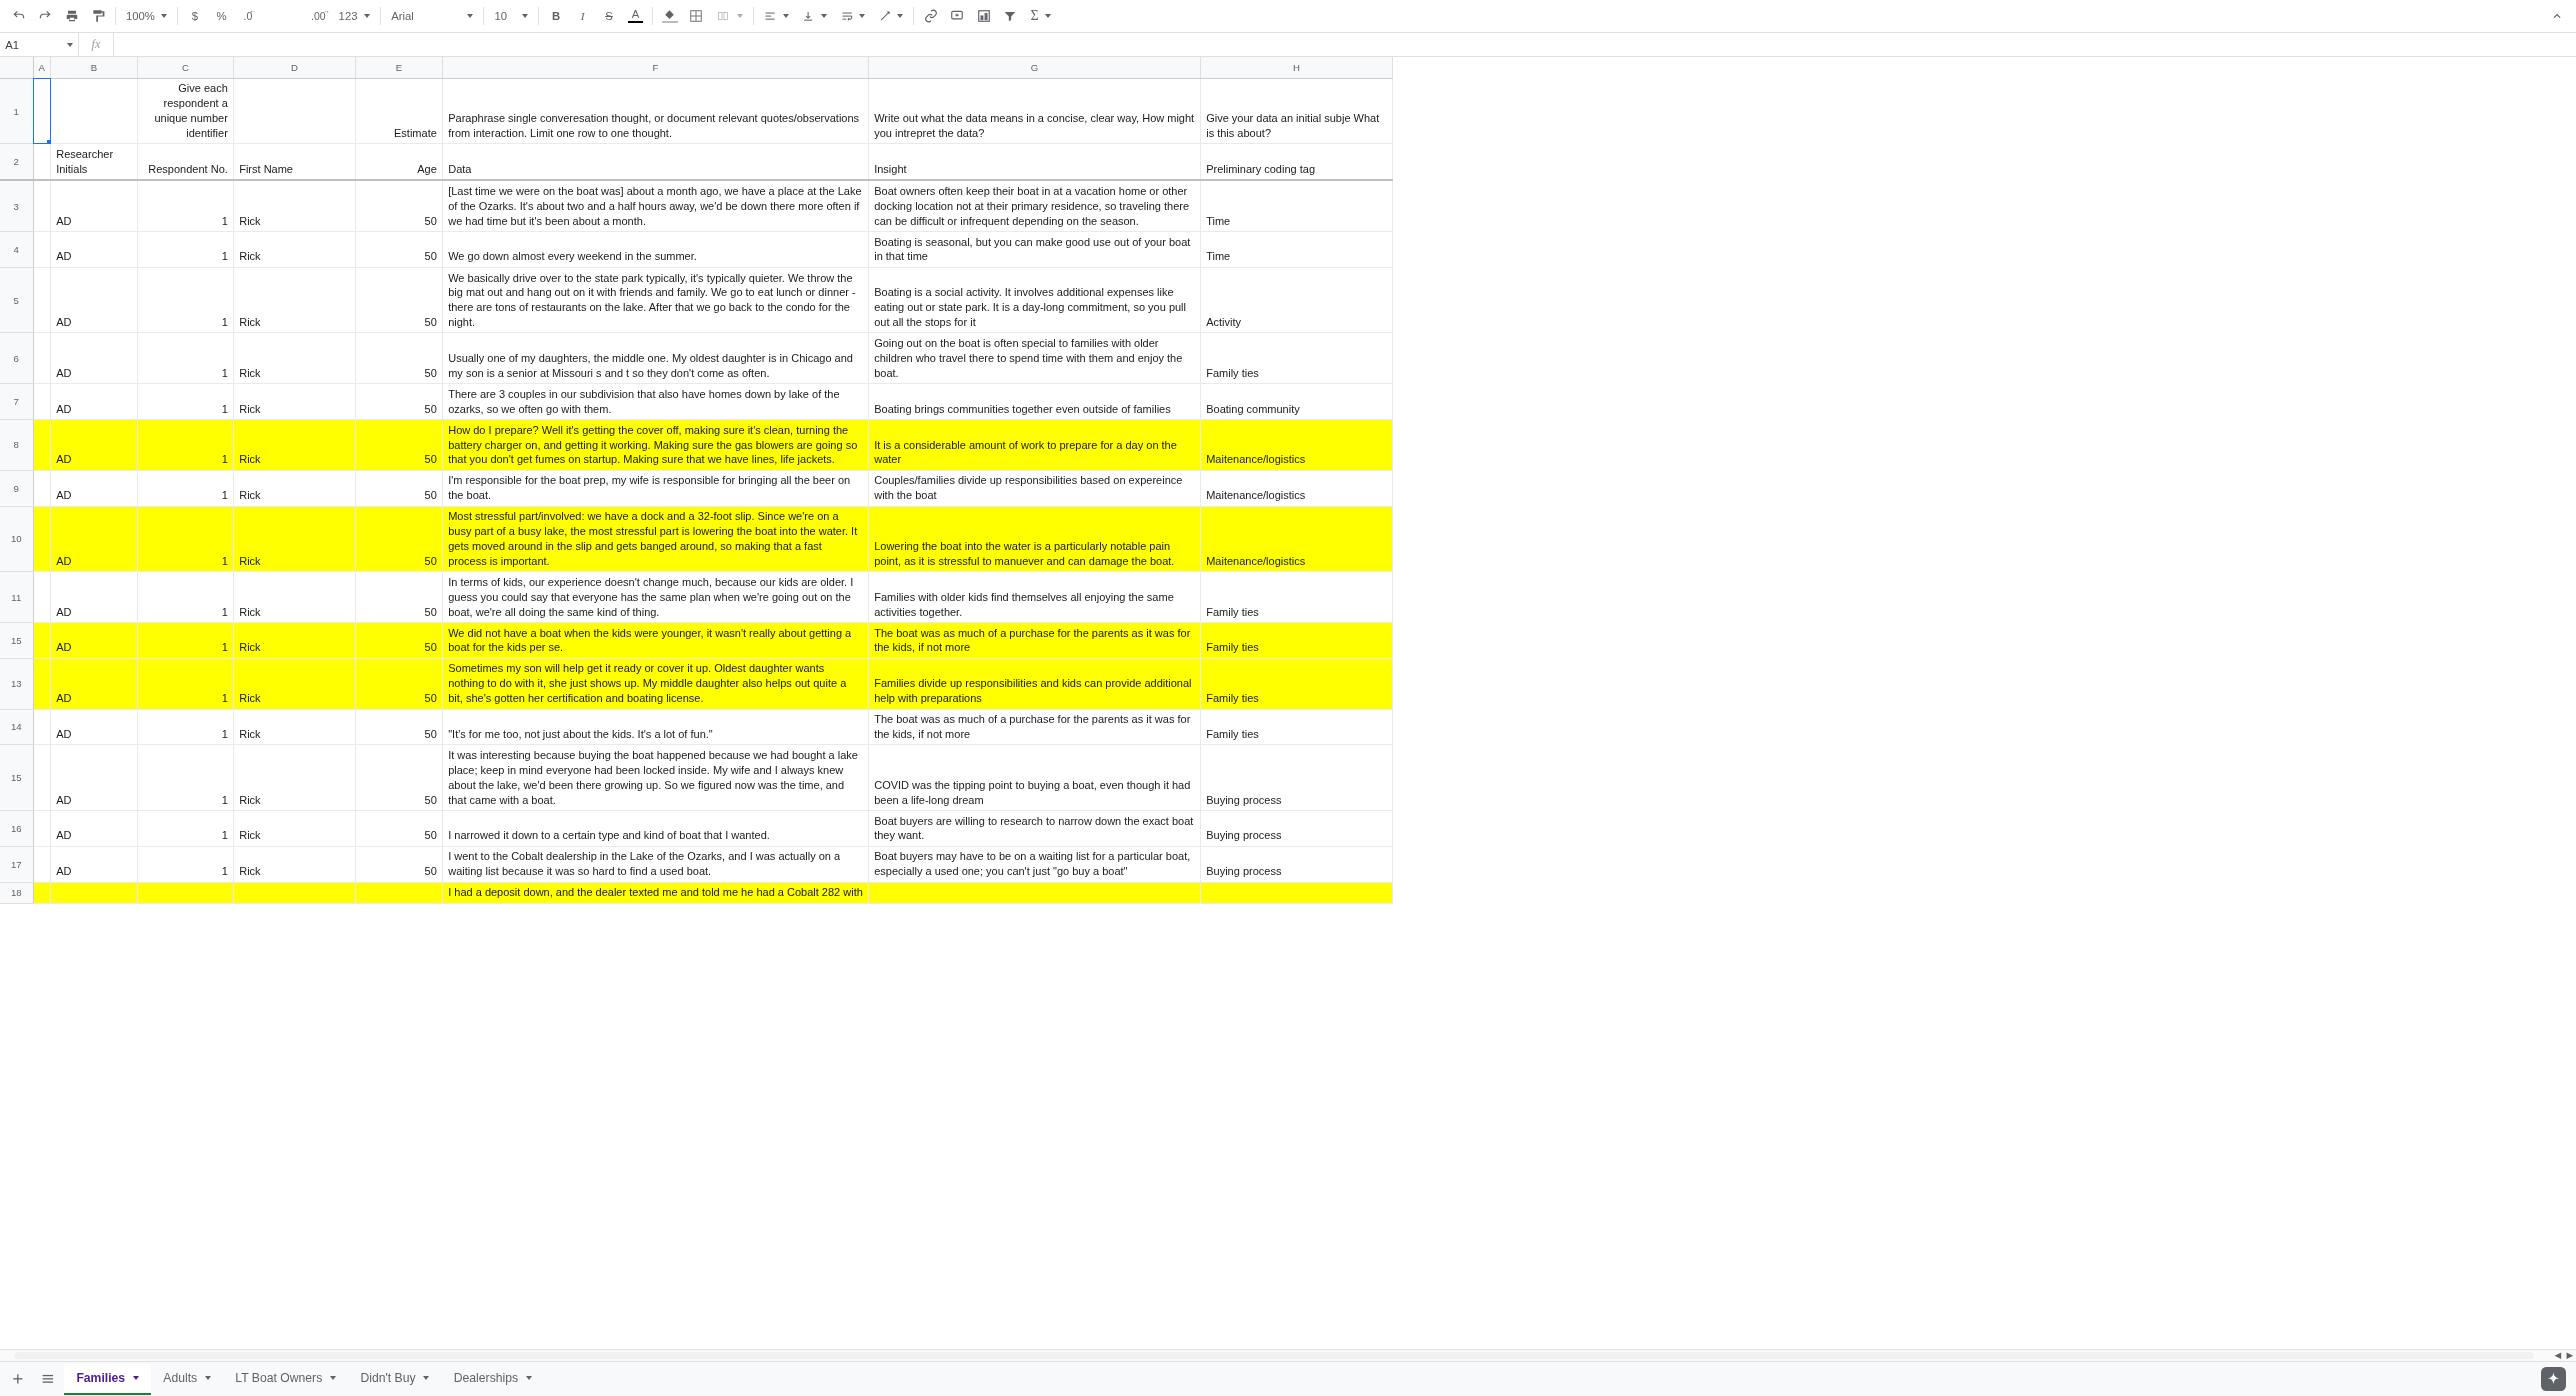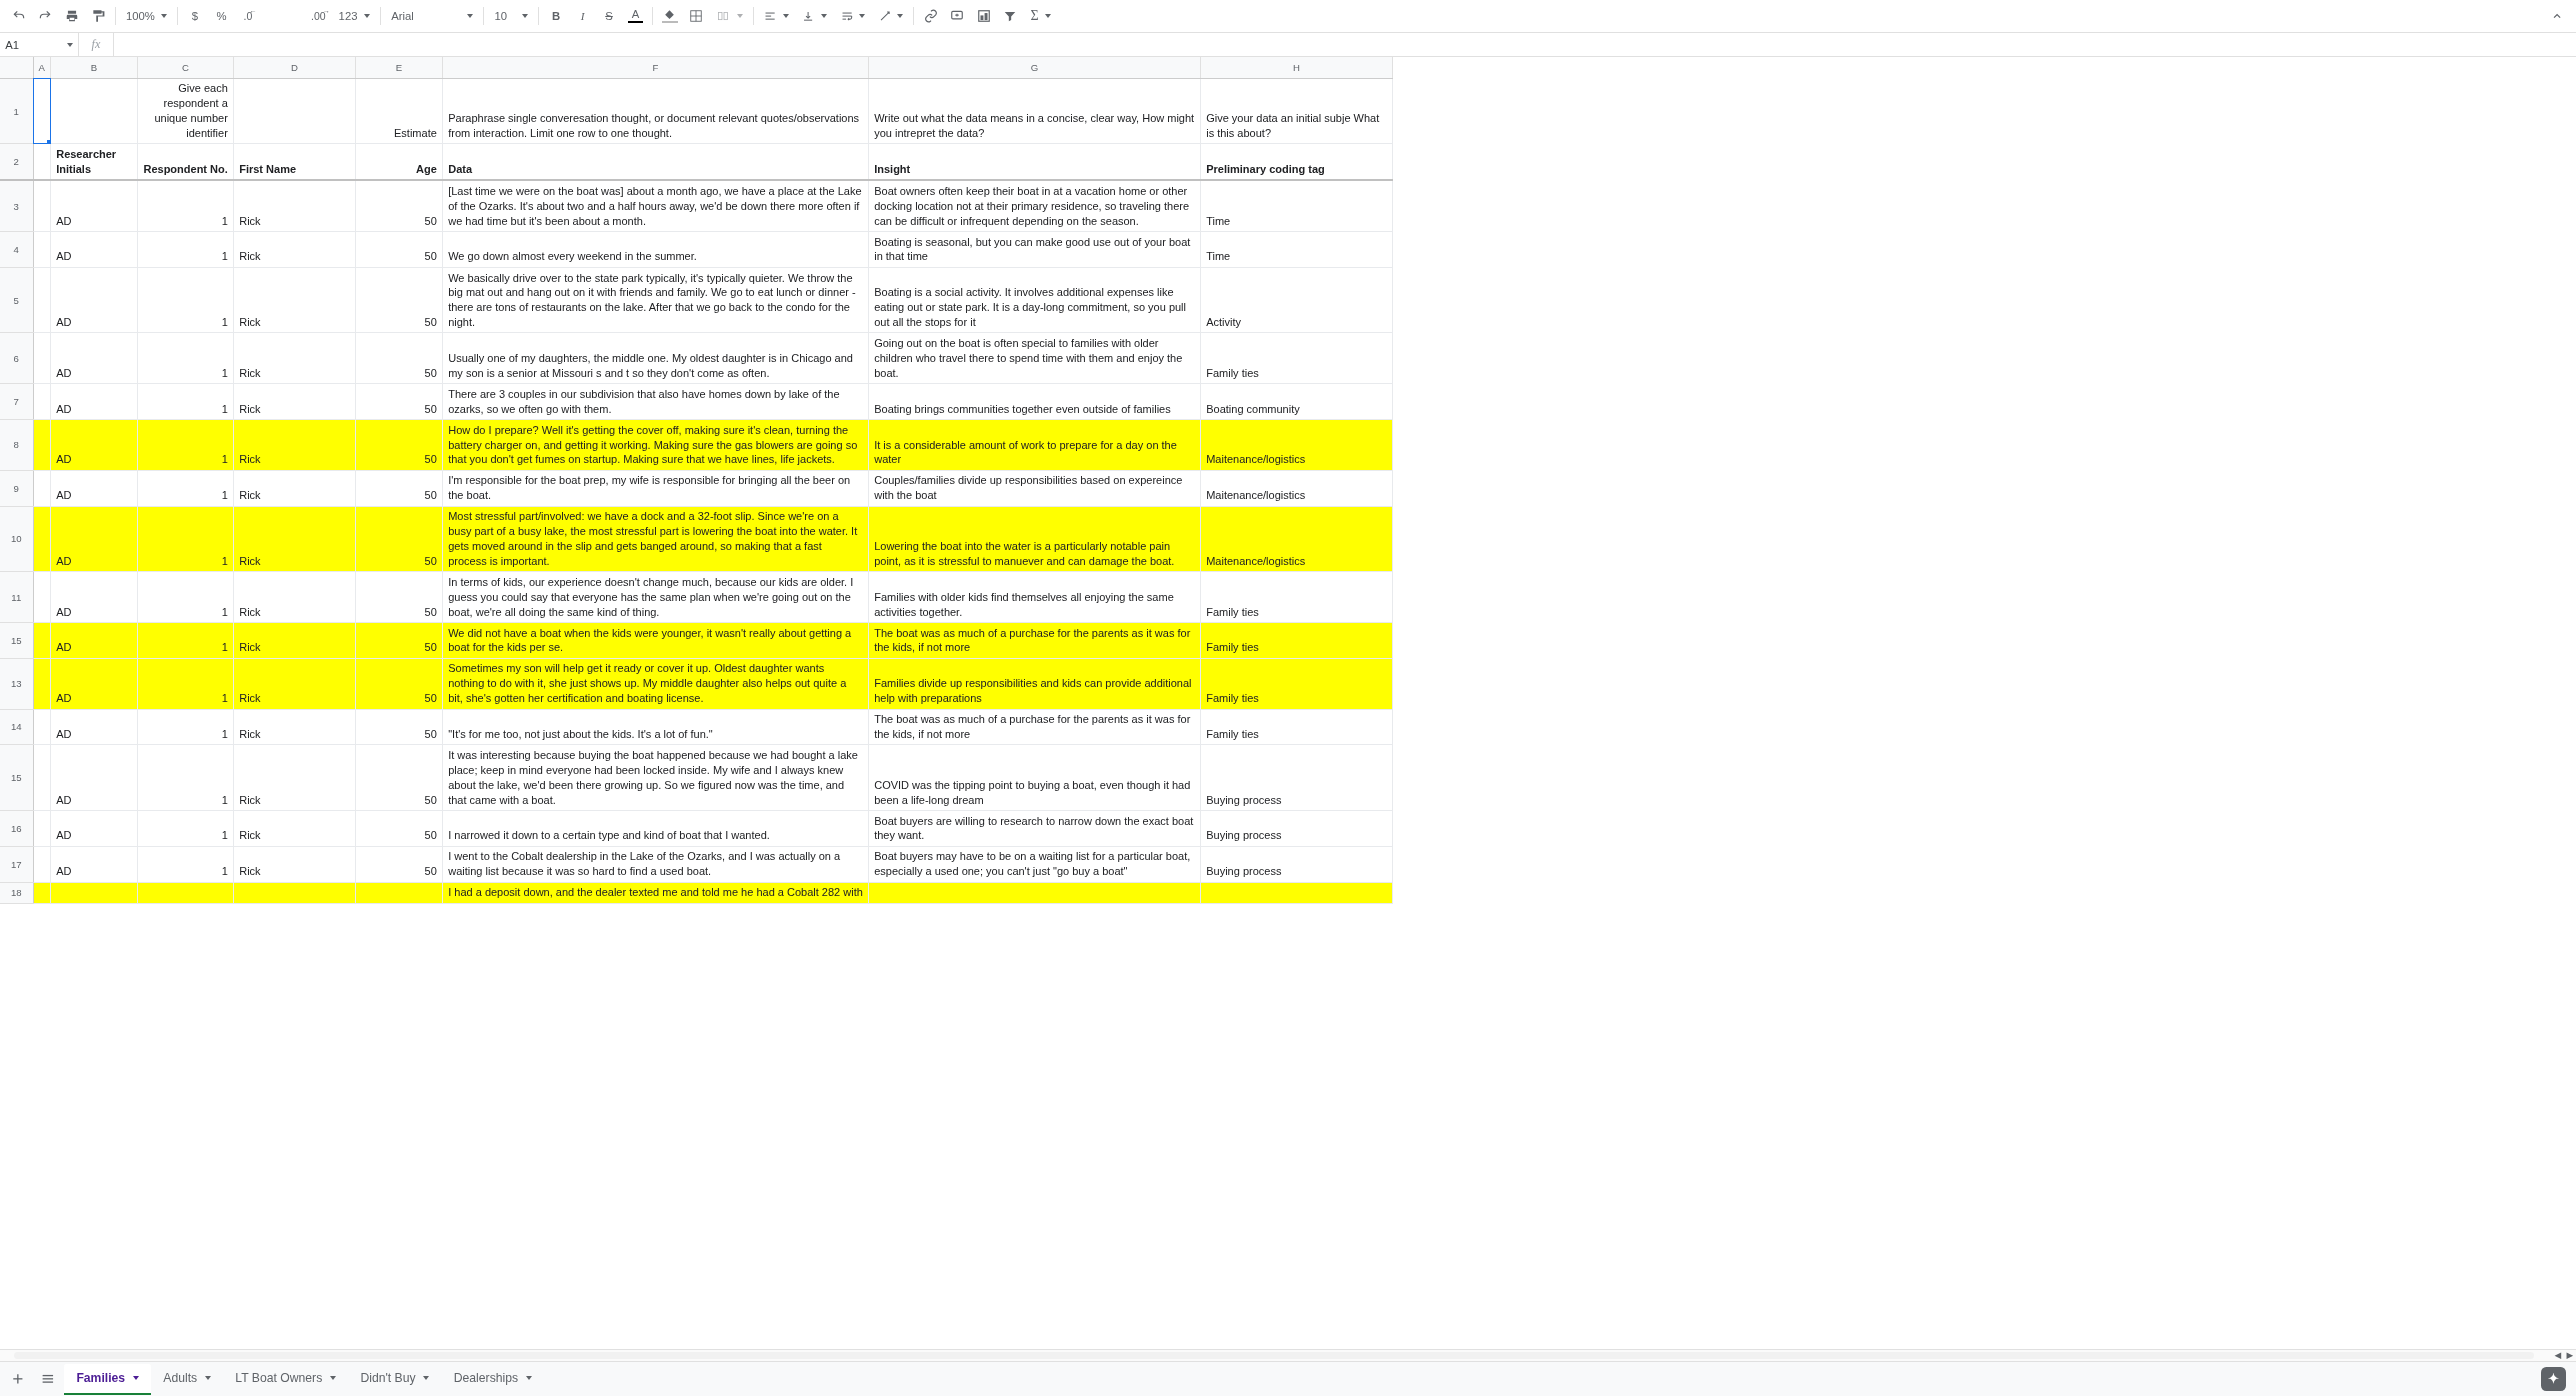--- a/index.html
+++ b/index.html
@@ -23,21 +23,21 @@
 
   
   .grid-wrap { flex:1; overflow:auto; position:relative; }
   table.sheet { border-collapse:collapse; table-layout:fixed; }
   .corner { position:sticky; top:0; left:0; z-index:5; background:#f8f9fa; border-right:0.9px solid #ccc; border-bottom:0.9px solid #ccc; width:33px; height:21px; }
   th.col-h { position:sticky; top:0; z-index:4; background:#f8f9fa; color:#5f6368; font-weight:400; font-size:9.6px; border-right:0.9px solid #e0e0e0; border-bottom:0.9px solid #ccc; height:21px; }
   th.row-h { position:sticky; left:0; z-index:3; background:#f8f9fa; color:#5f6368; font-weight:400; font-size:9.6px; border-right:0.9px solid #ccc; border-bottom:0.9px solid #e0e0e0; width:33px; text-align:center; }
   th.row-h.frozen-sep { border-bottom:2.6px solid #c0c0c0; }
   td { border-right:0.9px solid #e8eaed; border-bottom:0.9px solid #e8eaed; font-size:11px; color:#202124; padding:2.6px 5.2px; vertical-align:bottom; overflow:hidden; white-space:normal; line-height:1.35; }
   td.num { text-align:right; }
-  td.bold { font-weight:700; }
+  td.bold { font-weight:400; }
   tr.hl td { background:#ffff00; }
   tr.frozen-sep td { border-bottom:2.6px solid #c0c0c0; }
   td.active-cell { outline:1.7px solid #1a73e8; outline-offset:-1.7px; position:relative; }
   td.active-cell::after { content:""; position:absolute; right:-2.6px; bottom:-2.6px; width:6.1px; height:6.1px; background:#1a73e8; }
 
   
   .sheetbar { display:flex; align-items:center; height:35px; border-top:0.9px solid #e0e0e0; background:#f8f9fa; padding:0 5.2px; gap:3.5px; font-size:12.2px; color:#5f6368; }
   .sheetbar .sb-btn { width:26px; height:26px; display:flex; align-items:center; justify-content:center; border-radius:2.6px; cursor:pointer; }
   .tab { display:flex; align-items:center; gap:5.2px; height:31px; padding:0 12.2px; border-radius:2.6px 2.6px 0 0; cursor:pointer; background:transparent; border-bottom:2.6px solid transparent; }
   .tab.active { background:#fff; color:#4c1d95; font-weight:600; border-bottom-color:#188038; }

